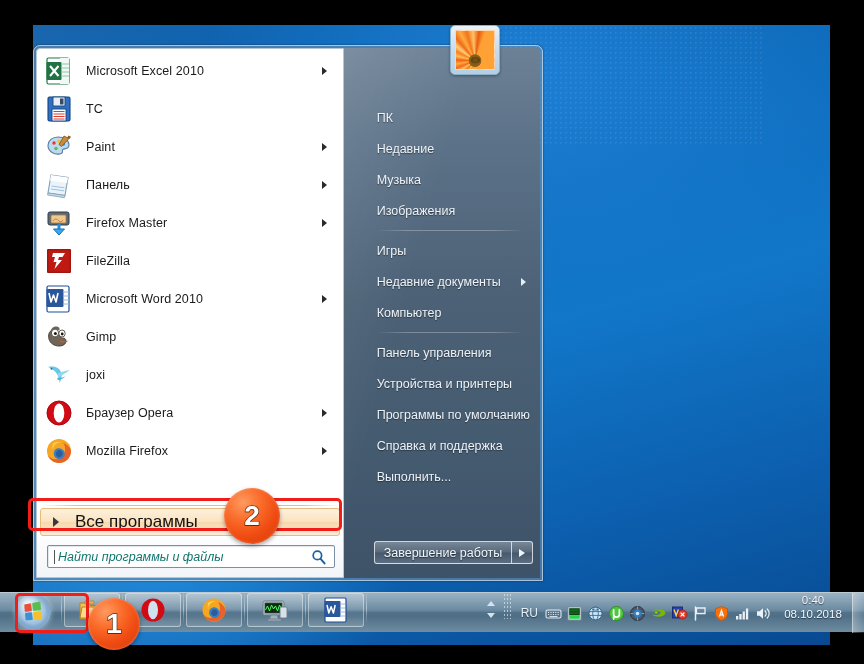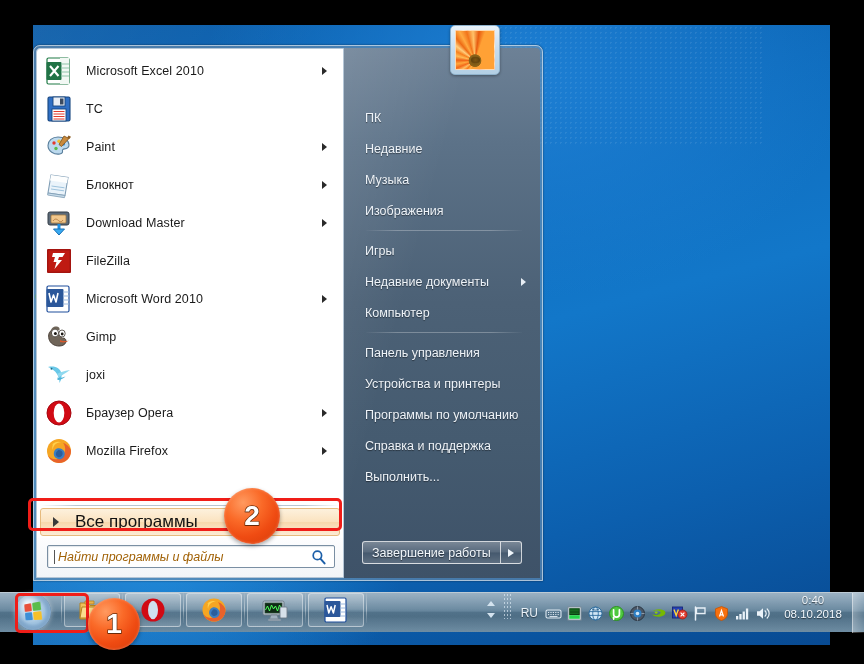--- a/index.html
+++ b/index.html
@@ -189,42 +189,42 @@
   }
   #search-caret {
     position: absolute;
     left: 6px; top: 4px;
     width: 1px; height: 14px;
     background: #555;
   }
   #search-input-text {
     font-size: 12.5px;
     font-style: italic;
-    color: #a16207;
+    color: #0f766e;
     padding-left: 10px;
     white-space: nowrap;
   }
   #search-icon {
     position: absolute;
     right: 7px; top: 3px;
     width: 16px; height: 16px;
   }
 
   
   #right-panel {
     position: relative;
     flex: 1 1 auto;
     margin-left: 0;
     border-radius: 0 4px 0 0;
     background:
       linear-gradient(105deg, rgba(255,255,255,0.10) 0%, rgba(255,255,255,0) 38%),
       linear-gradient(to bottom, #6d8196 0%, #5c7288 18%, #4c6176 48%, #455b70 74%, #3e5268 100%);
     display: flex;
     flex-direction: column;
-    padding: 54px 0 0 4px;
+    padding: 54px 0 0 16px;
     z-index: 1;
   }
   .r-item {
     height: 31px;
     display: flex;
     align-items: center;
     padding: 0 10px 0 17px;
     color: #eef3f8;
     font-size: 12.5px;
     white-space: nowrap;
@@ -539,37 +539,37 @@
 
         <div class="prog-item">
           <span class="prog-icon">
             <svg class="ic" viewBox="0 0 30 30">
                 <path d="M7 5l17 2.5-3 18L4 23z" fill="#eaf3fa" stroke="#7f9db5" stroke-width="1.1"></path>
                 <path d="M7 5l17 2.5-1 5.5L6 10.5z" fill="#fdfefe"></path>
                 <path d="M7.5 16l13 1.8M7 19l13 1.8" stroke="#9ec3dd" stroke-width="1"></path>
                 <path d="M4 23l17 2.5-.6 2.2L3.6 25z" fill="#c8dcea" stroke="#7f9db5" stroke-width=".8"></path>
               </svg>
           </span>
-          <span class="prog-label">Блокнот</span>
+          <span class="prog-label">Панель</span>
           <span class="prog-arrow">
               <i></i>
             </span>
         </div>
 
         <div class="prog-item">
           <span class="prog-icon">
             <svg class="ic" viewBox="0 0 30 30">
                 <rect x="4" y="4" width="21" height="13" rx="2" fill="#5c6a78" stroke="#333d46" stroke-width="1"></rect>
                 <rect x="7" y="7" width="15" height="8" rx="1" fill="#f1c78c" stroke="#a77f44" stroke-width=".8"></rect>
                 <path d="M9 13c2-3 4-2 6 0 1.6 1.6 3 .6 4-1" stroke="#b8844a" stroke-width="1" fill="none"></path>
                 <path d="M15 16v6" stroke="#1f8fe0" stroke-width="3"></path>
                 <path d="M9.5 21l5.5 6 5.5-6z" fill="#38a9f0" stroke="#1770b5" stroke-width="1"></path>
               </svg>
           </span>
-          <span class="prog-label">Download Master</span>
+          <span class="prog-label">Firefox Master</span>
           <span class="prog-arrow">
               <i></i>
             </span>
         </div>
 
         <div class="prog-item">
           <span class="prog-icon">
             <svg class="ic" viewBox="0 0 30 30">
                 <rect x="3" y="3" width="24" height="24" rx="1" fill="#a4140f"></rect>
                 <rect x="4.5" y="4.5" width="21" height="21" fill="#bf1a12"></rect>

